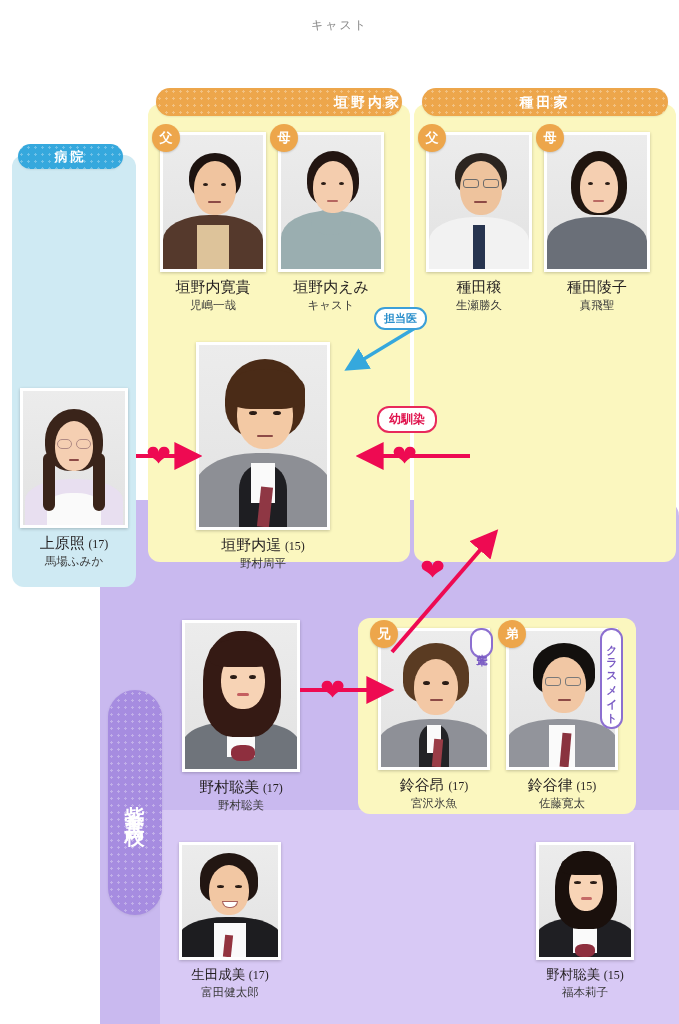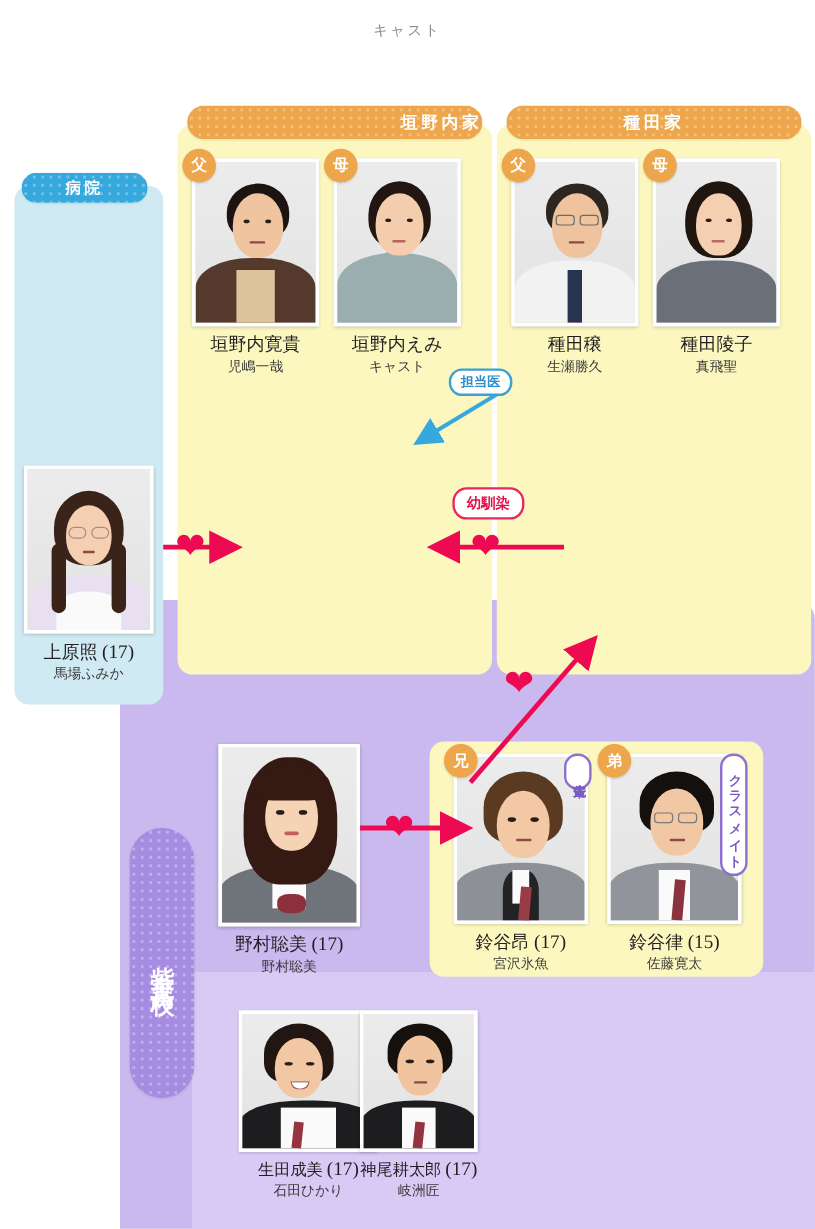--- a/index.html
+++ b/index.html
@@ -92,21 +92,21 @@
   
   .card { position: absolute; text-align: center; }
   .photo {
     width: 100%; border: 3px solid #ffffff; box-shadow: 0 1px 3px rgba(0,0,0,.22);
     background: #dcdcdc; position: relative; overflow: hidden;
   }
   .cname {
     margin-top: 6px; font-size: 15px; color: #231f20; white-space: nowrap;
     font-family: "Liberation Serif", serif;
   }
-  .cname .age { font-size: 16px; }
+  .cname .age { font-size: 12px; }
   .aname { font-size: 11.5px; color: #3a3a3a; margin-top: 1px; white-space: nowrap; }
 
   
   .role-badge {
     position: absolute; width: 28px; height: 28px; border-radius: 50%;
     background: #eda64b; color: #fff; font-size: 13px; font-weight: bold;
     display: flex; align-items: center; justify-content: center;
     font-family: "Liberation Sans", sans-serif; z-index: 6;
     left: -8px; top: -8px; box-shadow: 0 1px 2px rgba(0,0,0,.15);
   }
@@ -285,20 +285,40 @@
       <div class="eye" style="left:41px;top:47px"></div>
         <div class="eye" style="left:58px;top:47px"></div>
       <div class="mouth" style="left:46px;top:65px;width:11px;background:#bb6a63"></div>
     </div>
     <div class="cname">
       <span>種田陵子</span>
     </div>
     <div class="aname">真飛聖</div>
   </div>
 
+  <div class="card" style="left:196px;top:342px;width:134px">
+    <div class="photo" style="height:188px">
+      <div class="ph-bgc"></div>
+      <div class="body" style="left:-4px;right:-4px;height:74px;background:#8d8f95"></div>
+      <div style="position:absolute;left:40px;right:40px;bottom:0;height:62px;background:#1e1e22;border-radius:40% 40% 0 0"></div>
+      <div style="position:absolute;left:52px;right:52px;bottom:24px;height:40px;background:#fafafa"></div>
+      <div style="position:absolute;left:60px;bottom:0;width:12px;height:40px;background:#8f3744;transform:rotate(6deg)"></div>
+      <div class="hair" style="left:26px;top:14px;width:80px;height:80px;background:#4a2b17"></div>
+      <div class="face" style="left:38px;top:34px;width:56px;height:70px;background:#f3c9a4"></div>
+      <div style="position:absolute;left:28px;top:24px;width:78px;height:40px;background:#4a2b17;border-radius:50% 50% 30% 30%"></div>
+      <div class="eye" style="left:50px;top:66px;width:8px;height:4px"></div>
+      <div class="eye" style="left:74px;top:66px;width:8px;height:4px"></div>
+      <div class="mouth" style="left:58px;top:90px;width:16px"></div>
+    </div>
+    <div class="cname">
+      <span>垣野内逞</span>
+      <span class="age">(15)</span>
+    </div>
+    <div class="aname">野村周平</div>
+  </div>
 
 
   <div class="card" style="left:182px;top:620px;width:118px">
     <div class="photo" style="height:152px">
       <div class="ph-bgc"></div>
       <div class="body" style="left:-2px;right:-2px;height:48px;background:#6f747b"></div>
       <div style="position:absolute;left:42px;right:42px;bottom:12px;height:34px;background:#fbfbfb"></div>
       <div style="position:absolute;left:46px;bottom:8px;width:24px;height:16px;background:#8e2f3e;border-radius:40%"></div>
       <div class="hair" style="left:18px;top:8px;width:78px;height:106px;background:#351a14;border-radius:46% 46% 38% 38%"></div>
       <div class="face" style="left:36px;top:28px;width:44px;height:58px;background:#f7d3b5"></div>
@@ -348,53 +368,54 @@
       <div style="position:absolute;left:56px;top:46px;width:16px;height:9px;border:1.4px solid #7a7a7a;border-radius:3px"></div>
       <div class="mouth" style="left:49px;top:68px;width:13px"></div>
     </div>
     <div class="cname">
       <span>鈴谷律</span>
       <span class="age">(15)</span>
     </div>
     <div class="aname">佐藤寛太</div>
   </div>
 
-  <div class="card" style="left:199px;top:842px;width:116px">
+  <div class="card" style="left:179px;top:842px;width:102px">
     <div class="photo" style="height:118px">
       <div class="ph-bgc"></div>
       <div class="body" style="left:-2px;right:-2px;height:40px;background:#1d1d20"></div>
       <div style="position:absolute;left:32px;right:32px;bottom:0;height:34px;background:#fafafa"></div>
       <div style="position:absolute;left:42px;bottom:0;width:8px;height:22px;background:#93343f;transform:rotate(6deg)"></div>
       <div class="hair" style="left:18px;top:8px;width:58px;height:50px;background:#221612;border-radius:50% 50% 34% 34%"></div>
       <div class="face" style="left:27px;top:20px;width:40px;height:50px;background:#f2c7a3"></div>
       <div class="eye" style="left:35px;top:40px;width:7px;height:3px"></div>
       <div class="eye" style="left:53px;top:40px;width:7px;height:3px"></div>
       <div style="position:absolute;left:40px;top:56px;width:16px;height:7px;background:#fff;border-radius:0 0 8px 8px;border:1px solid #a8615c"></div>
     </div>
     <div class="cname" style="font-size:13.5px">
       <span>生田成美</span>
       <span class="age">(17)</span>
     </div>
-    <div class="aname">石田ひかり</div>
-  </div>
-
-  <div class="card" style="left:300px;top:842px;width:98px">
+    <div class="aname">富田健太郎</div>
+  </div>
+
+
+
+  <div class="card" style="left:536px;top:842px;width:98px">
     <div class="photo" style="height:118px">
       <div class="ph-bgc"></div>
-      <div class="body" style="left:-2px;right:-2px;height:40px;background:#1d1d20"></div>
-      <div style="position:absolute;left:32px;right:32px;bottom:0;height:34px;background:#fafafa"></div>
-      <div style="position:absolute;left:42px;bottom:0;width:8px;height:22px;background:#93343f;transform:rotate(6deg)"></div>
-      <div class="hair" style="left:20px;top:8px;width:54px;height:44px;background:#17110d;border-radius:50% 50% 34% 34%"></div>
-      <div class="face" style="left:28px;top:18px;width:38px;height:50px;background:#efc49f"></div>
-      <div class="eye" style="left:35px;top:38px;width:7px;height:3px"></div>
-      <div class="eye" style="left:52px;top:38px;width:7px;height:3px"></div>
-      <div class="mouth" style="left:42px;top:56px;width:11px"></div>
+      <div class="body" style="left:-2px;right:-2px;height:40px;background:#1f1f23"></div>
+      <div style="position:absolute;left:34px;right:34px;bottom:4px;height:30px;background:#fafafa"></div>
+      <div style="position:absolute;left:36px;bottom:0;width:20px;height:13px;background:#8e2f3e;border-radius:40%"></div>
+      <div class="hair" style="left:16px;top:6px;width:62px;height:78px;background:#1a100c;border-radius:46% 46% 38% 38%"></div>
+      <div class="face" style="left:30px;top:18px;width:34px;height:48px;background:#f8d4b6"></div>
+      <div style="position:absolute;left:22px;top:10px;width:50px;height:20px;background:#1a100c;border-radius:50% 50% 28% 28%"></div>
+      <div class="eye" style="left:35px;top:36px;width:7px;height:3px"></div>
+      <div class="eye" style="left:51px;top:36px;width:7px;height:3px"></div>
+      <div class="mouth" style="left:42px;top:52px;width:11px;background:#c56a66;height:3px"></div>
     </div>
     <div class="cname" style="font-size:13.5px">
-      <span>神尾耕太郎</span>
-      <span class="age">(17)</span>
-    </div>
-    <div class="aname">岐洲匠</div>
-  </div>
-
-
+      <span>野村聡美</span>
+      <span class="age">(15)</span>
+    </div>
+    <div class="aname">福本莉子</div>
+  </div>
 
 </div>
 
 </body></html>

